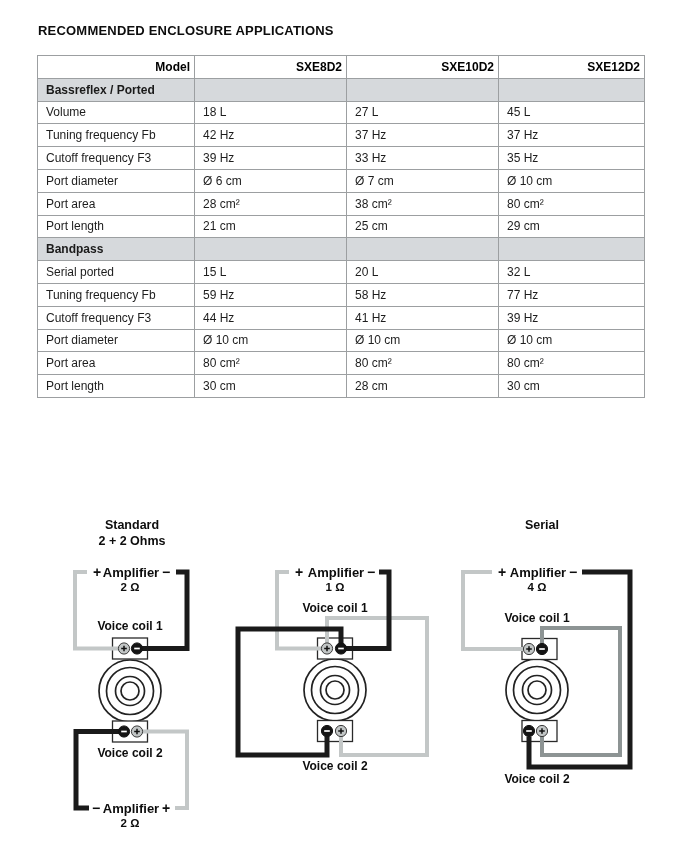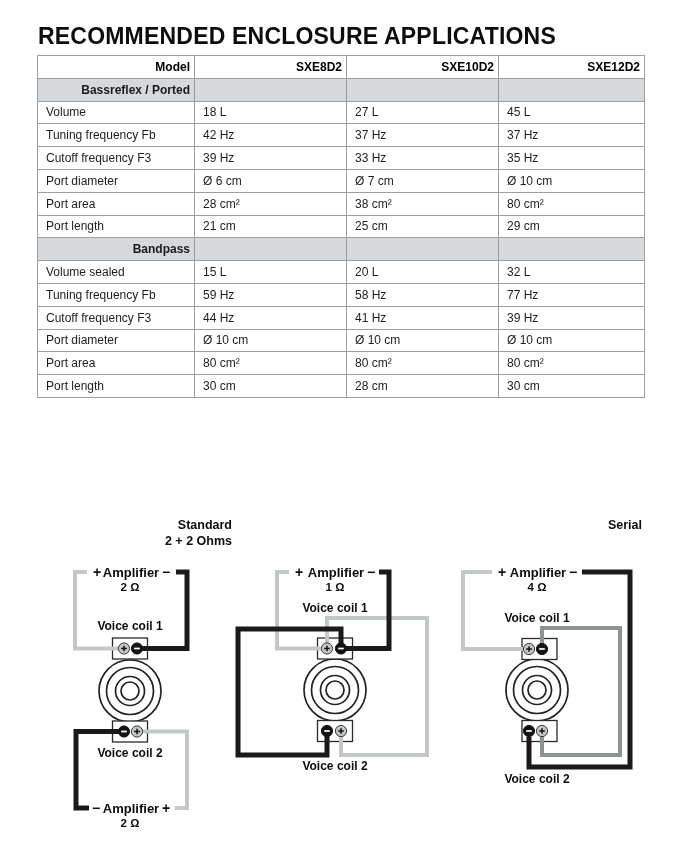--- a/index.html
+++ b/index.html
@@ -1,43 +1,43 @@
 <!DOCTYPE html>
 <html><head>
 <meta charset="utf-8">
 <style>
   html,body { margin:0; padding:0; background:#fff; }
   .page {
     position:relative; width:689px; height:844px; background:#ffffff;
     font-family:"Liberation Sans", sans-serif; color:#111; overflow:hidden;
   }
   .h1 {
-    position:absolute; left:38px; font-weight:bold; font-size:23px;
+    position:absolute; left:38px; font-weight:bold; font-size:13px;
     color:#0d0d0d; letter-spacing:0.2px; white-space:nowrap;
   }
   #title1 { top:23px; }
   #title2 { top:483px; }
 
   
   .tblwrap { position:absolute; left:37px; top:55px; }
   table.enc {
     border-collapse:collapse; table-layout:fixed; width:607px;
     font-size:12px; color:#1d1d1d; border:1px solid #7e7e7e;
   }
   table.enc td {
     border:1px solid #9c9fa1; height:21.8px; padding:0 4px 0 8px;
     vertical-align:middle; white-space:nowrap; overflow:hidden;
     background:#ffffff;
   }
   tr.r-header td { font-weight:bold; color:#000;text-align:right; }
-  tr.r-section td { font-weight:bold; background:#d6d9dc; color:#1a1a1a;text-align:right; }
+  tr.r-section td { font-weight:bold; background:#d6d9dc; color:#1a1a1a; }
 
   
   .diag-head {
-    position:absolute; top:517px; width:200px; text-align:right;
+    position:absolute; top:517px; width:200px; text-align:center;
     font-weight:bold; font-size:12.5px; line-height:16px; color:#0d0d0d;
   }
   #head-standard { left:32px; }
   #head-parallel { left:237px; }
   #head-serial   { left:442px; }
 
   svg.wiring { position:absolute; left:0; top:550px; width:689px; height:294px; }
   .wire { fill:none; stroke-linecap:butt; stroke-linejoin:miter; }
   .wblack { stroke:#1a1a1a; stroke-width:5; }
   .wlgray { stroke:#c3c7c7; stroke-width:4; }
@@ -118,21 +118,21 @@
           <td>25 cm</td>
           <td>29 cm</td>
         </tr>
         <tr class="r-section">
           <td>Bandpass</td>
           <td></td>
           <td></td>
           <td></td>
         </tr>
         <tr>
-          <td>Volume sealed</td>
+          <td>Serial ported</td>
           <td>15 L</td>
           <td>20 L</td>
           <td>32 L</td>
         </tr>
         <tr>
           <td>Tuning frequency Fb</td>
           <td>59 Hz</td>
           <td>58 Hz</td>
           <td>77 Hz</td>
         </tr>

